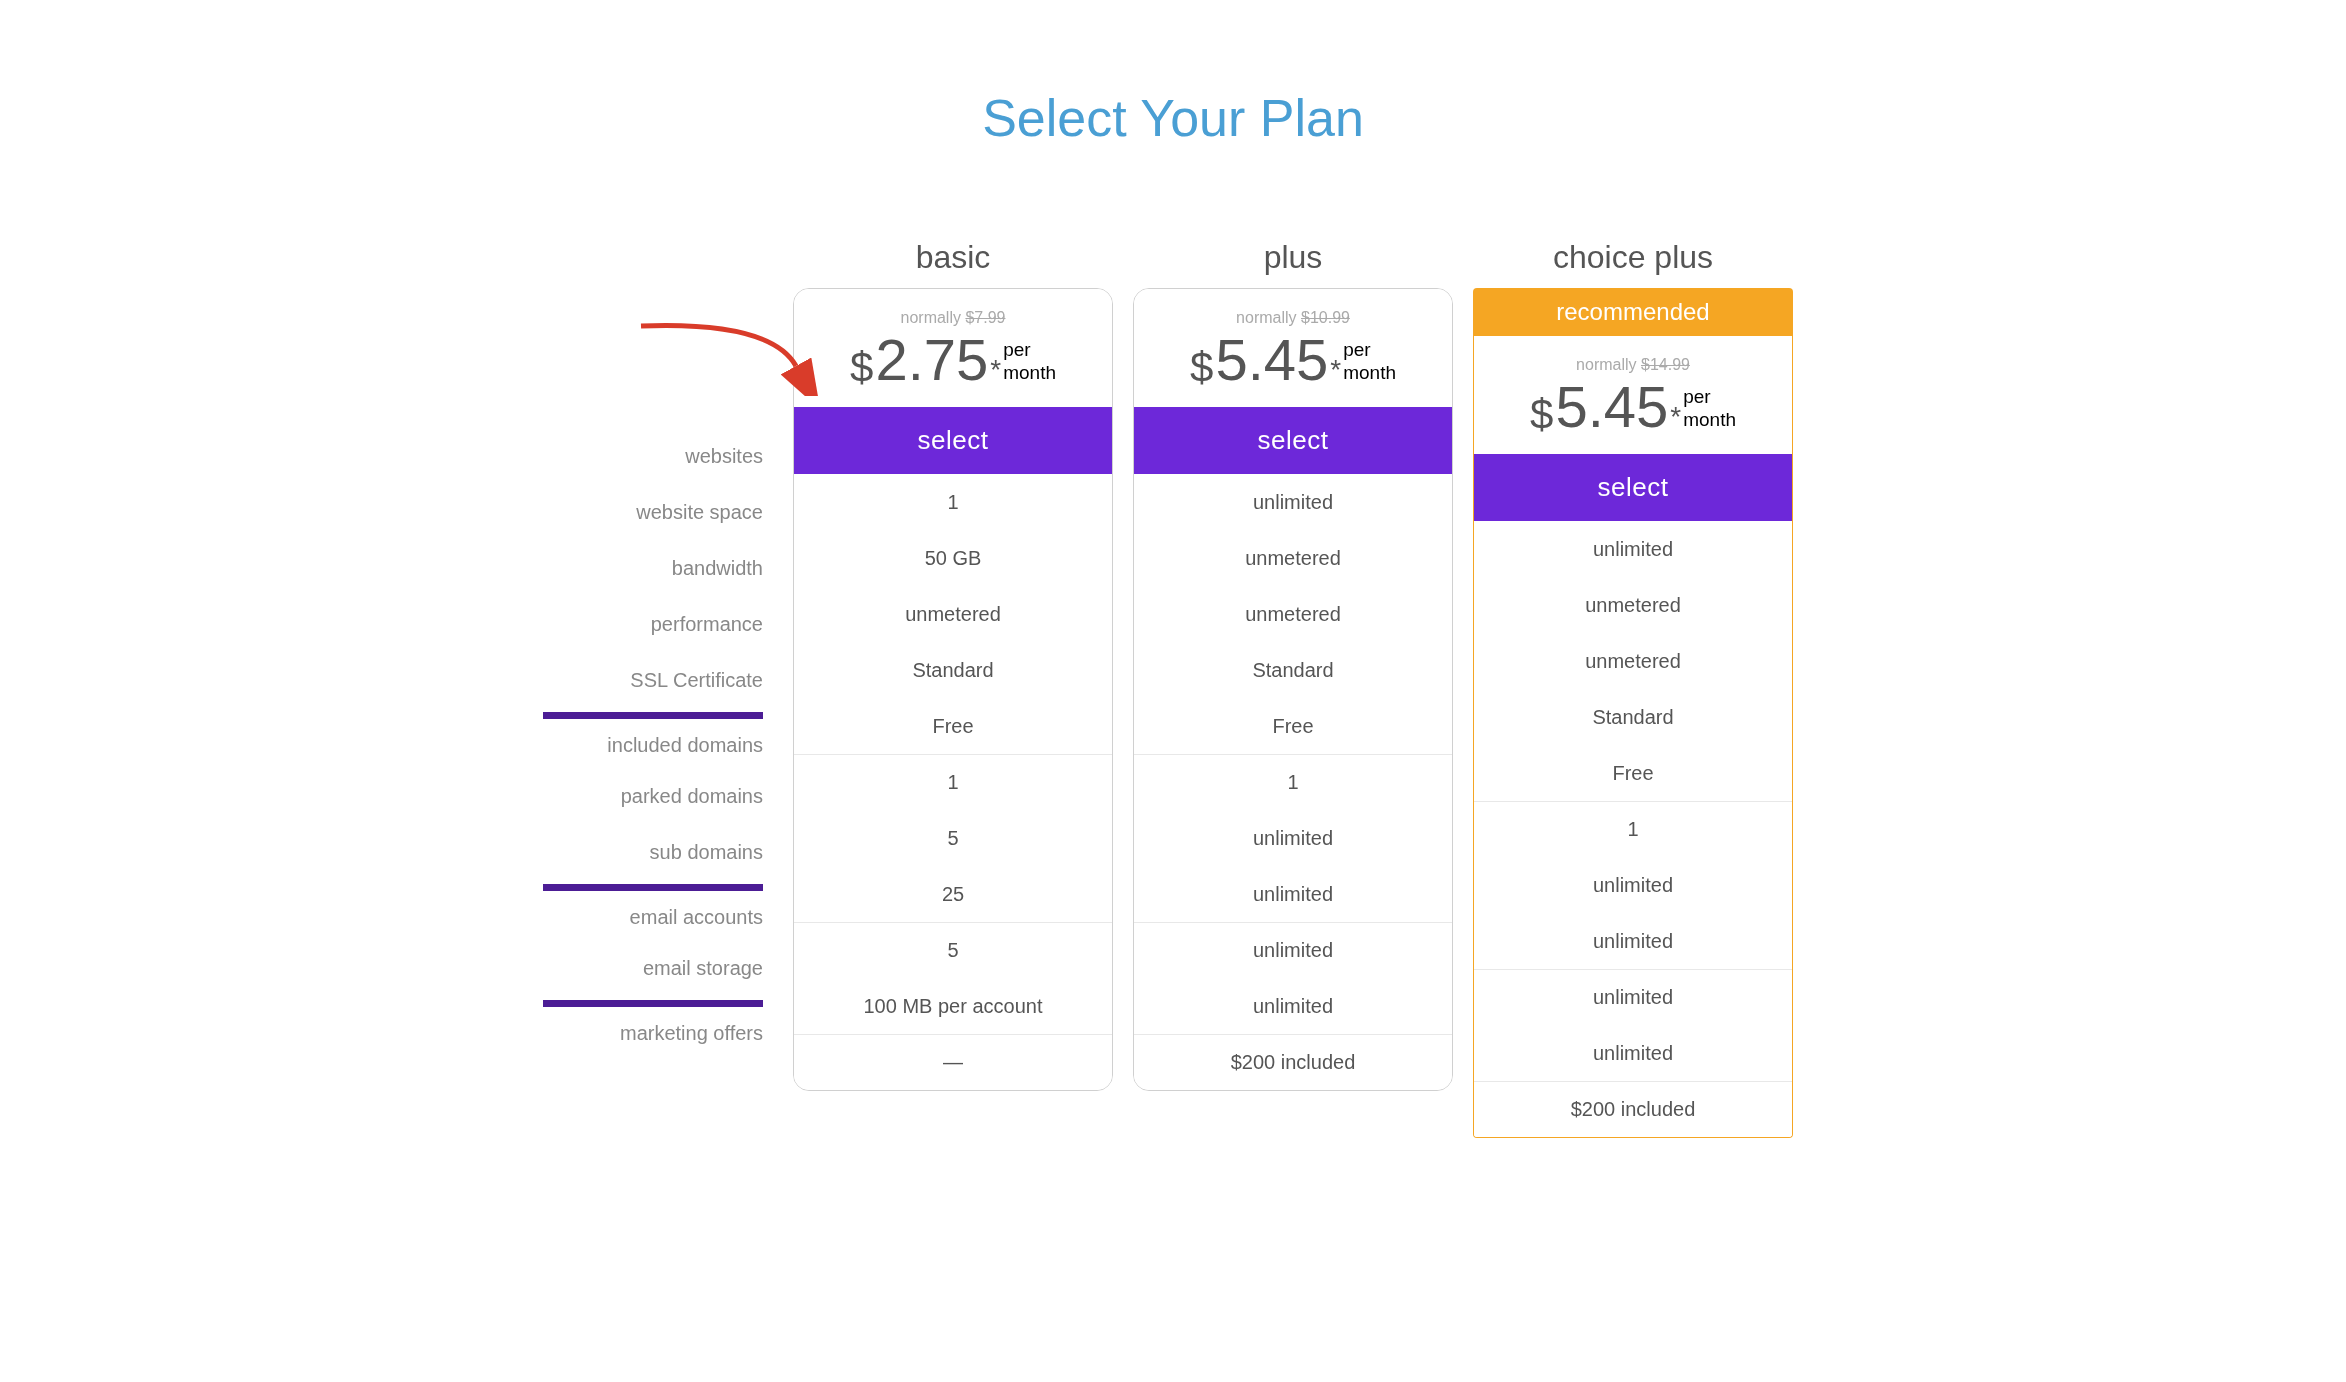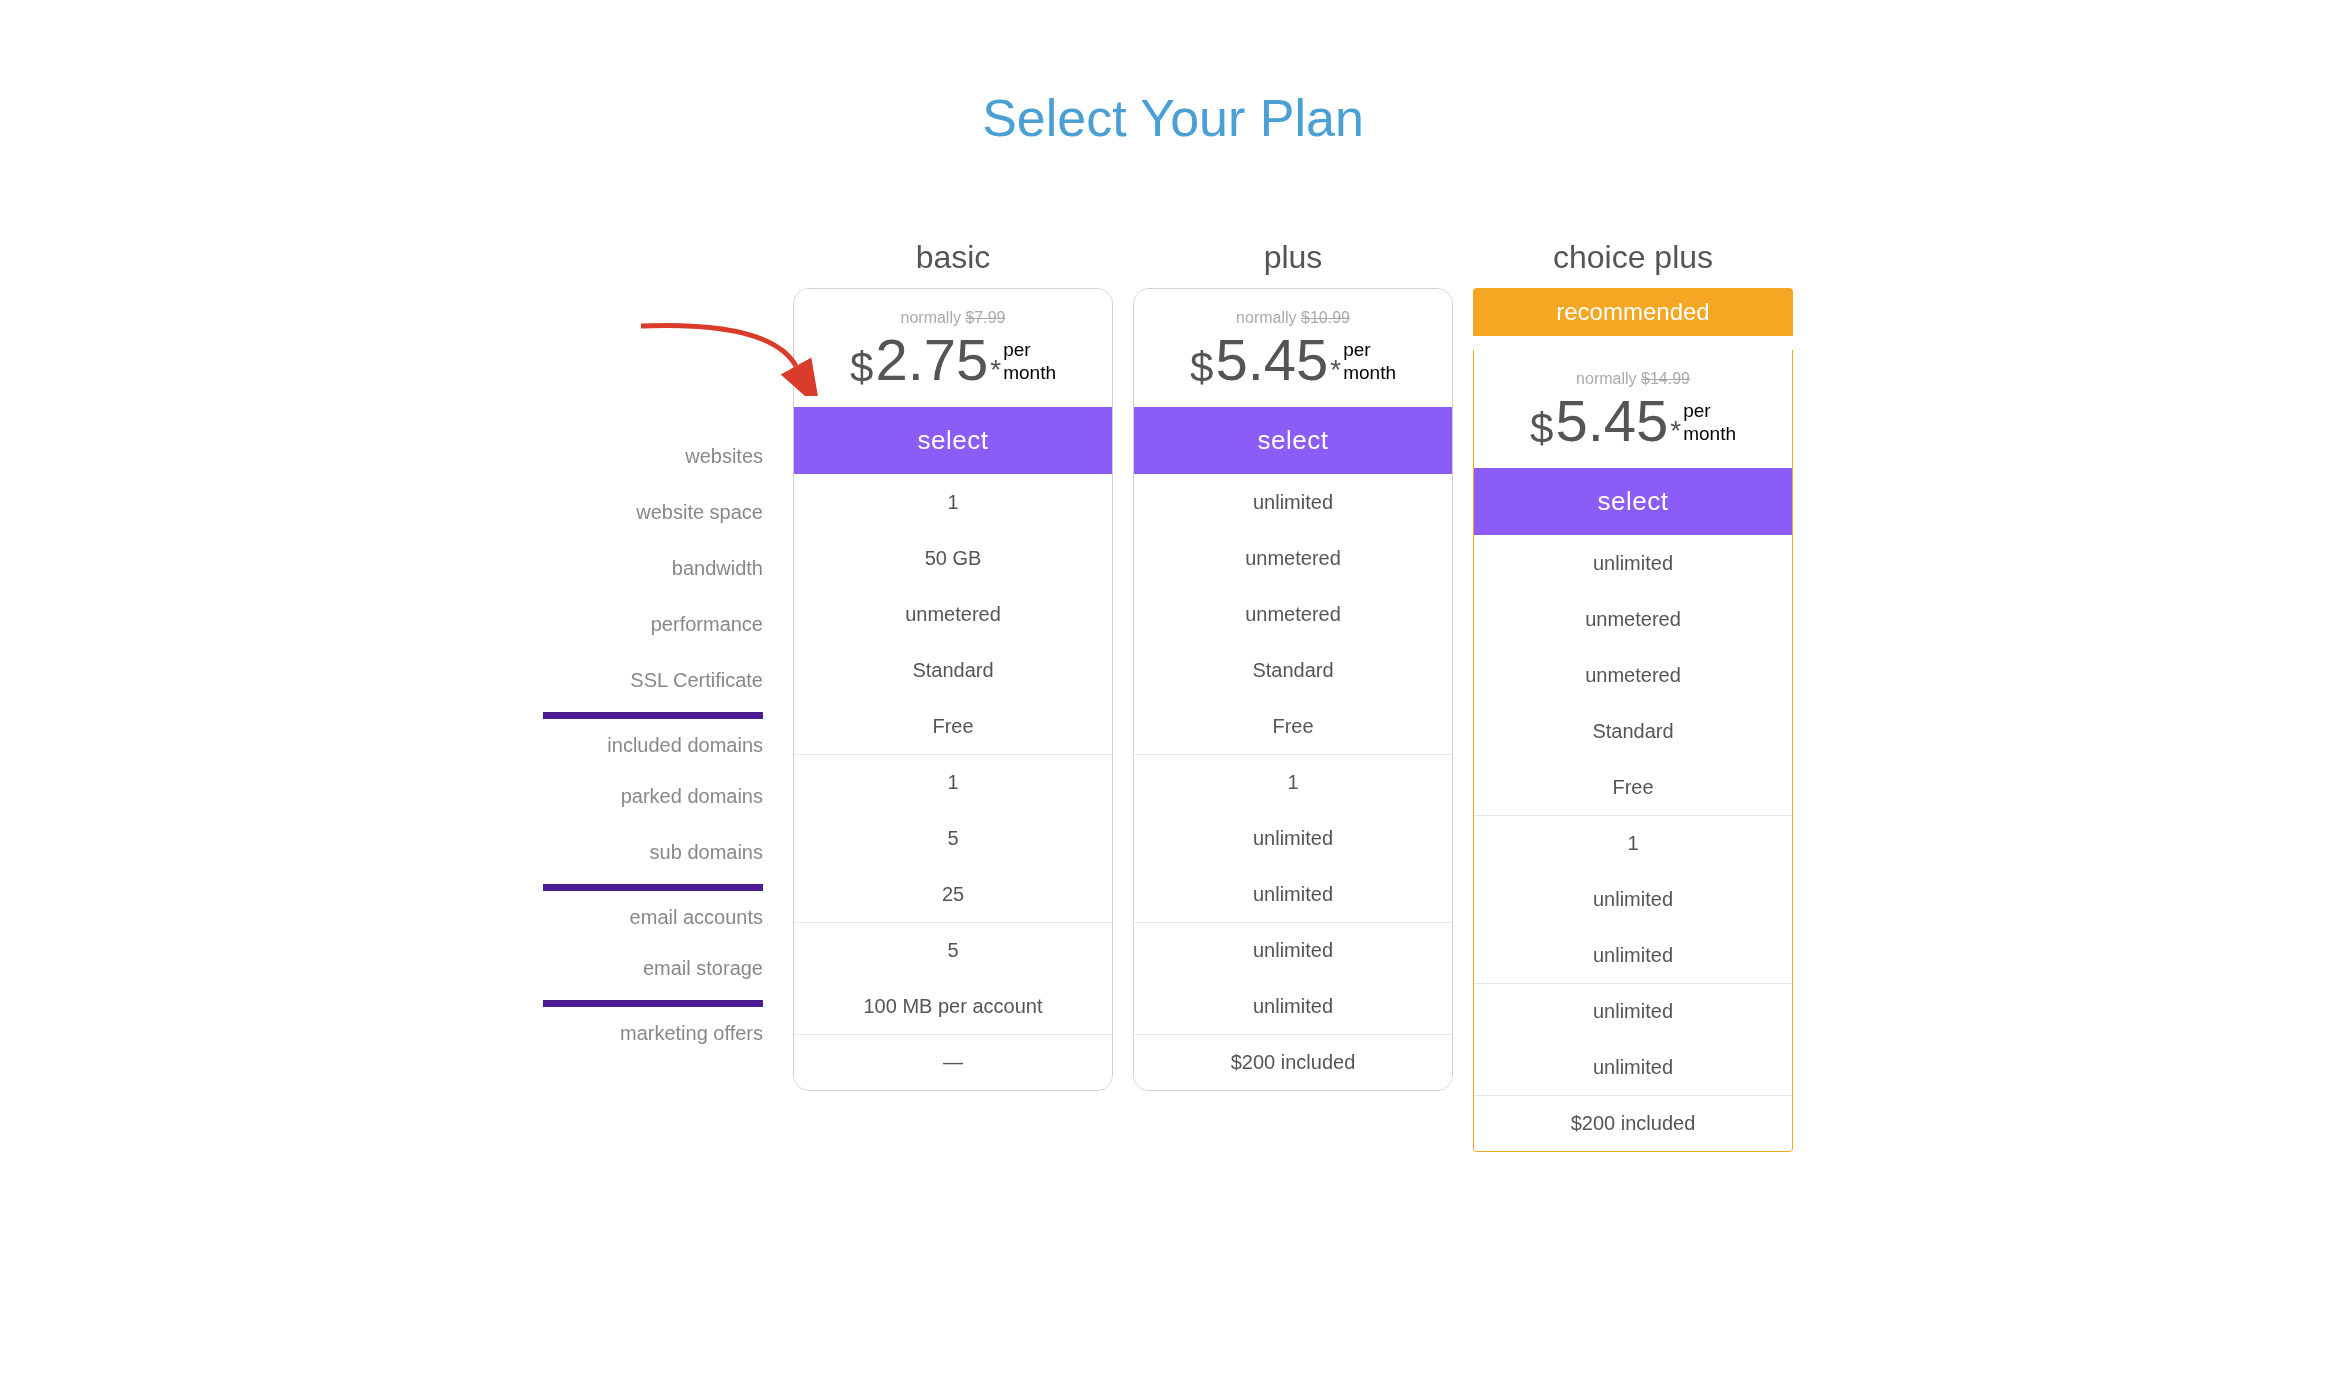--- a/index.html
+++ b/index.html
@@ -68,21 +68,21 @@
       align-items: flex-end;
       justify-content: center;
     }
     .recommended-badge {
       background: #f5a623;
       color: #fff;
       text-align: center;
       font-size: 24px;
       padding: 10px 0;
       border-radius: 4px 4px 0 0;
-      margin-bottom: 14px;
+      margin-bottom: 0;
     }
     .plan-card {
       border: 1px solid #d0d0d0;
       border-radius: 16px;
       overflow: hidden;
       display: flex;
       flex-direction: column;
     }
     .plan-card.highlighted {
       border-color: #f5a623;
@@ -127,21 +127,21 @@
       line-height: 1.4;
     }
     .price-per {
       font-size: 19px;
       color: #000000;
       text-align: left;
       line-height: 1.2;
       margin-bottom: 4px;
     }
     .select-btn {
-      background: #8b5cf6;
+      background: #6d28d9;
       color: #fff;
       text-align: center;
       font-size: 26px;
       padding: 18px 0;
       cursor: pointer;
       border: none;
       width: 100%;
       letter-spacing: 0.5px;
     }
     .feature-rows {

